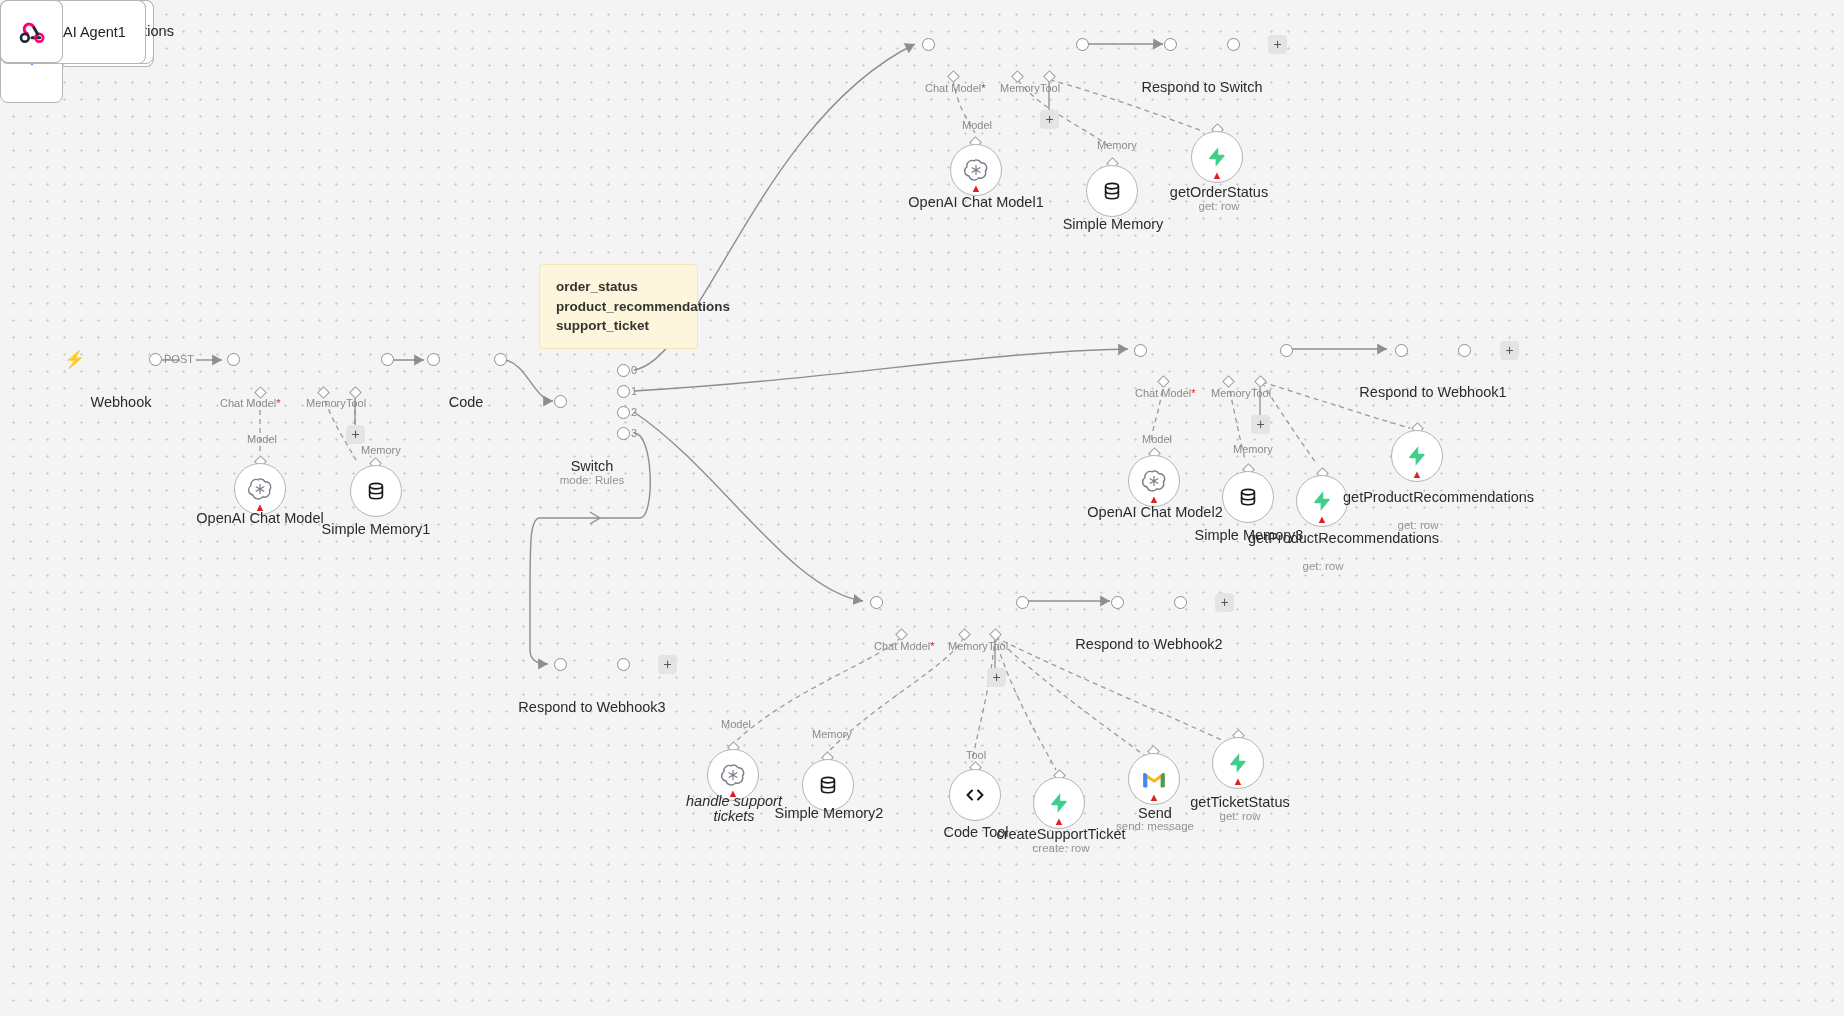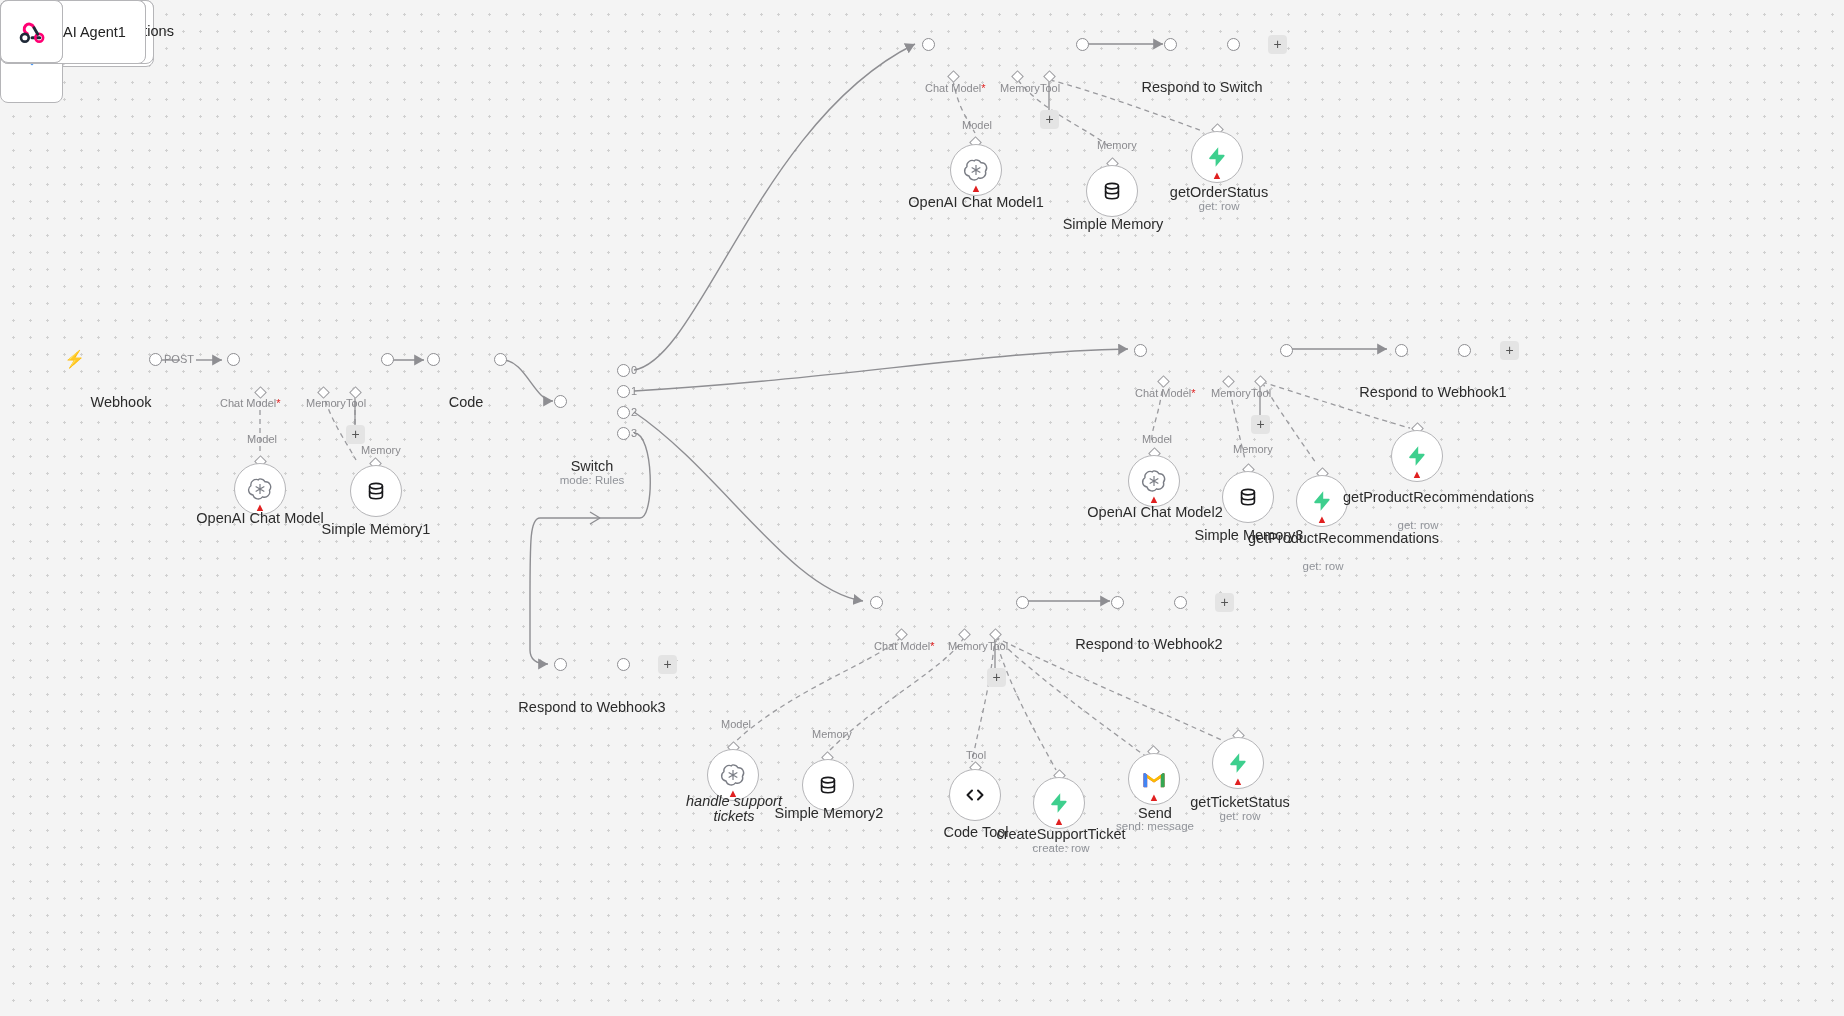--- a/index.html
+++ b/index.html
@@ -148,20 +148,25 @@
     </g>
 
     <g stroke="#8e8e92" fill="none" stroke-width="1.3">
       <path d="M355,392 L355,425"></path>
       <path d="M1049,80 L1049,110"></path>
       <path d="M1260,382 L1260,415"></path>
       <path d="M995,637 L995,668"></path>
     </g>
   </svg>
 
+  <div class="sticky" style="left:539px; top:264px; width:159px;">
+    <div>order_status</div>
+    <div>product_recommendations</div>
+    <div>support_ticket</div>
+  </div>
 
   <div class="node">
     <span class="lightning-trigger" style="left:64px; top:349px;">⚡</span>
     <div class="box trigger" style="left:88px; top:326px; width:67px; height:67px; justify-content:center;">
       <svg class="ic" width="30" height="30" viewBox="0 0 24 24">
         <path d="M8.2 13.4a4 4 0 1 1 5.2-5.3" stroke="#ff0073" stroke-width="2.4" fill="none" stroke-linecap="round"></path>
         <path d="M12 16.5h6.2" stroke="#1f2937" stroke-width="2.4" fill="none" stroke-linecap="round"></path>
         <circle cx="6.3" cy="16.6" r="3.1" stroke="#1f2937" stroke-width="2.1" fill="none"></circle>
         <circle cx="17.8" cy="16.6" r="3.1" stroke="#ff0073" stroke-width="2.1" fill="none"></circle>
         <path d="M13.6 8.6l3 5.2" stroke="#1f2937" stroke-width="2.3" fill="none" stroke-linecap="round"></path>

